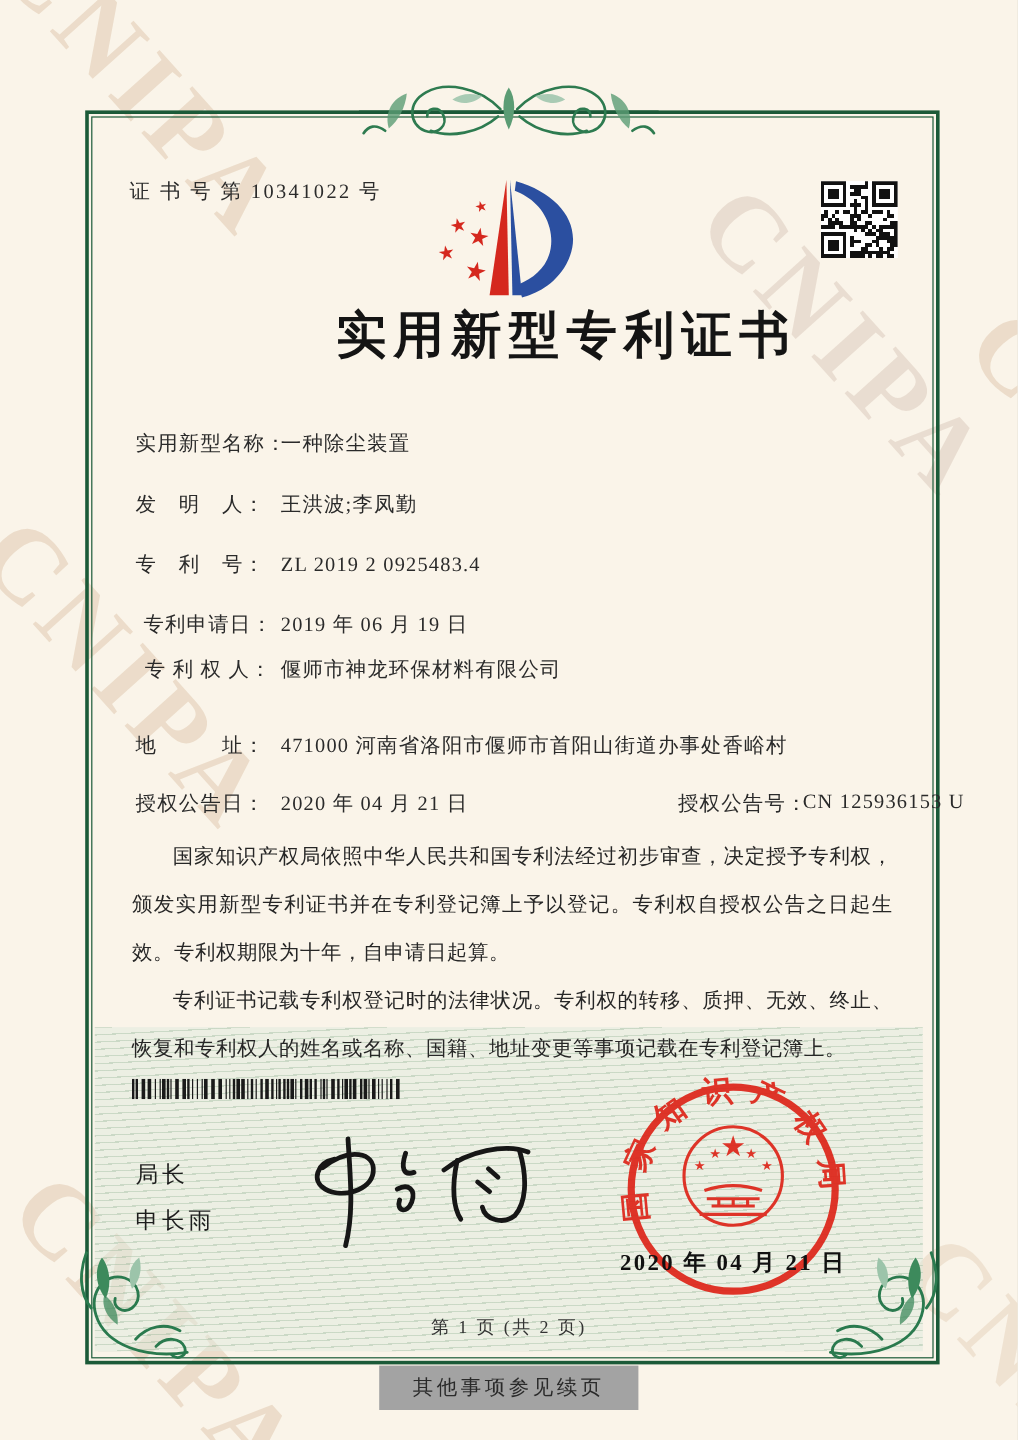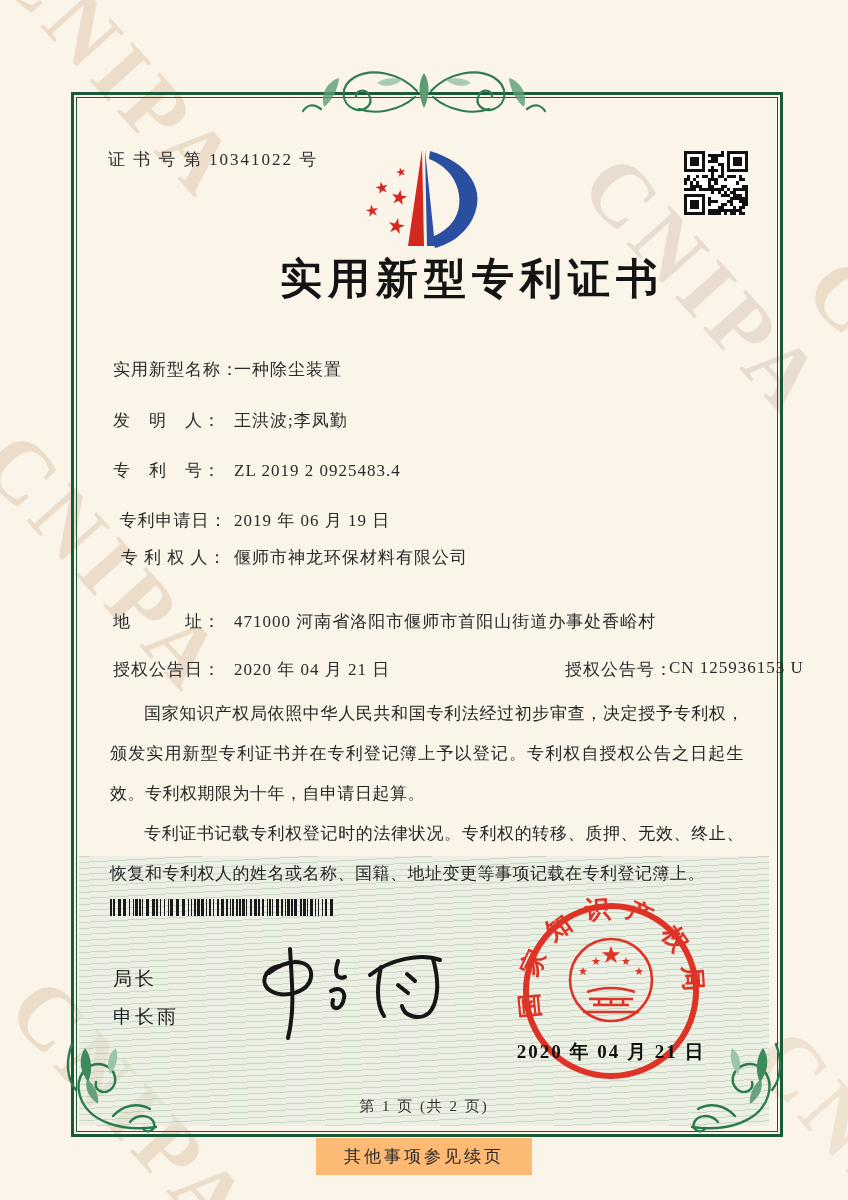--- a/index.html
+++ b/index.html
@@ -33,21 +33,21 @@
   .paras p{margin:0;text-indent:2em;}
   .barcode{position:absolute;left:110px;top:899px;width:228px;height:17px;overflow:hidden;white-space:nowrap;font-size:0;}
   .barcode i{display:inline-block;height:100%;background:#1a1a1a;}
   .issuer{position:absolute;left:113px;font-size:19px;letter-spacing:3px;color:#1d1d1d;
           font-family:"Liberation Sans","DejaVu Sans",sans-serif;font-weight:500;}
   .sig{position:absolute;left:235px;top:925px;width:230px;height:125px;}
   .seal{position:absolute;left:515px;top:895px;width:192px;height:192px;}
   .pageno{position:absolute;left:0;top:1097px;width:848px;text-align:center;
           font-size:15px;letter-spacing:2px;color:#333;}
   .note-wrap{position:absolute;left:0;top:1138px;width:848px;text-align:center;}
-  .note{display:inline-block;background:#fdba74;padding:7px 28px;font-size:17px;
+  .note{display:inline-block;background:#a3a3a3;padding:7px 28px;font-size:17px;
         letter-spacing:3px;color:#2a2a2a;}
   .orn{position:absolute;z-index:3;}
 </style>
 </head>
 <body>
 
 <div class="page">
 
   <div class="wm" style="left:-38px;top:18px;">CNIPA</div>
   <div class="wm" style="left:548px;top:235px;color:rgba(200,175,160,0.33);">CNIPA</div>

